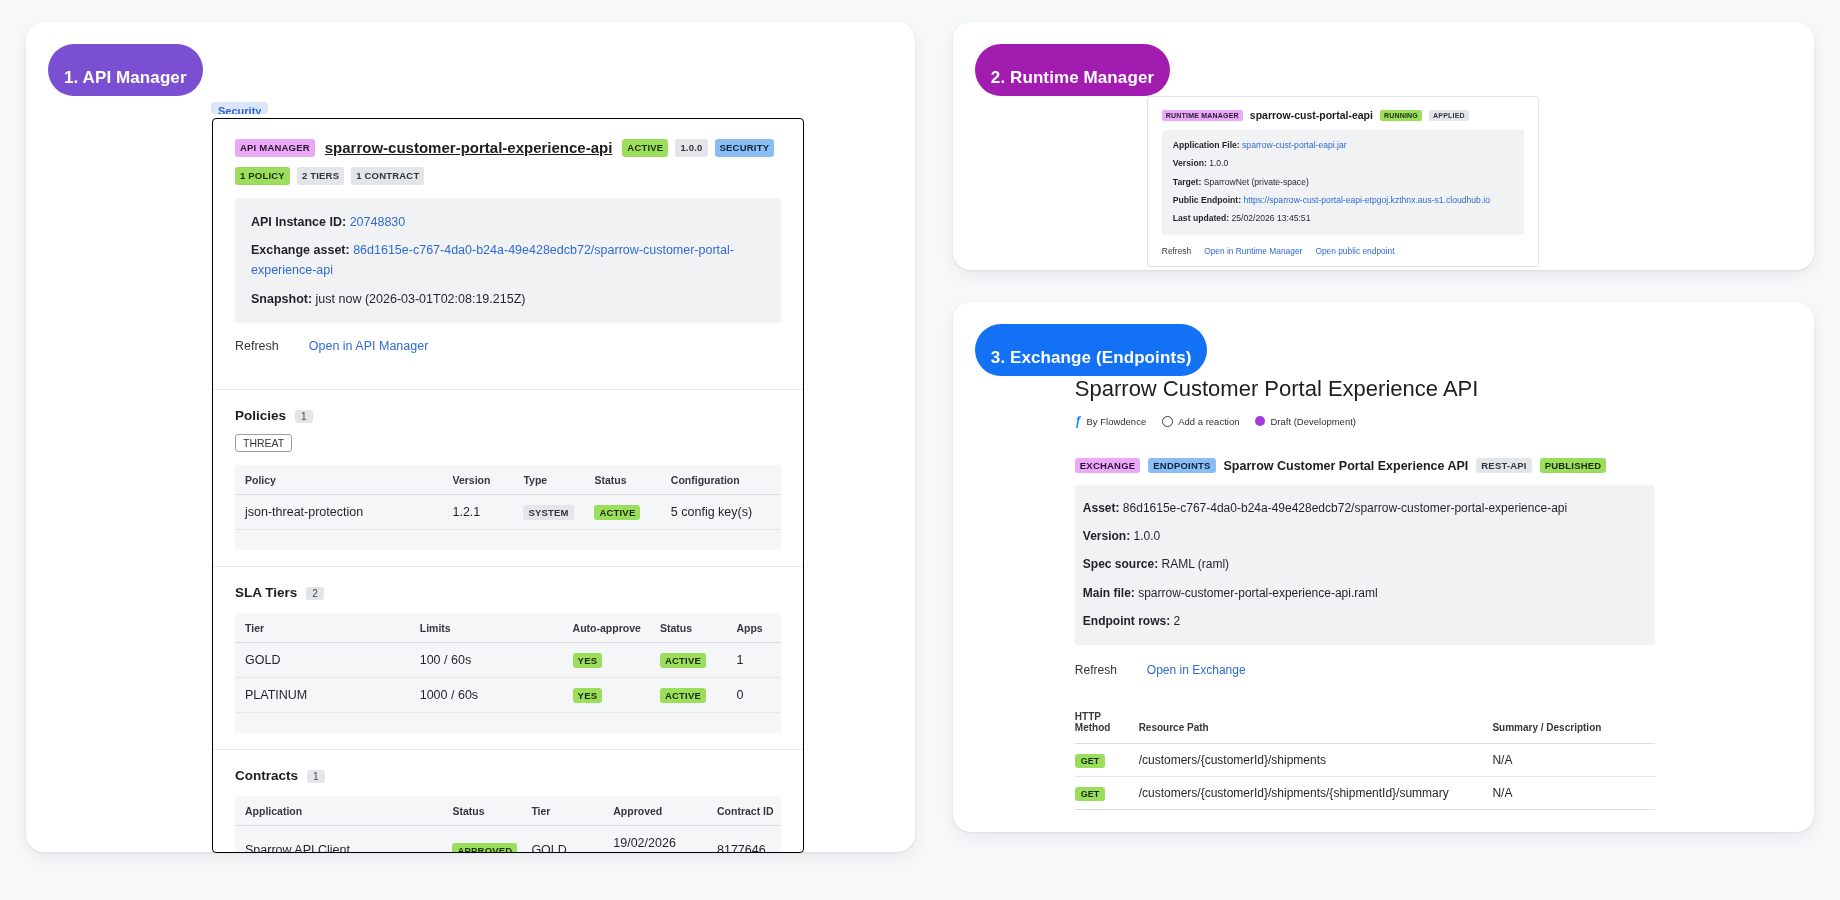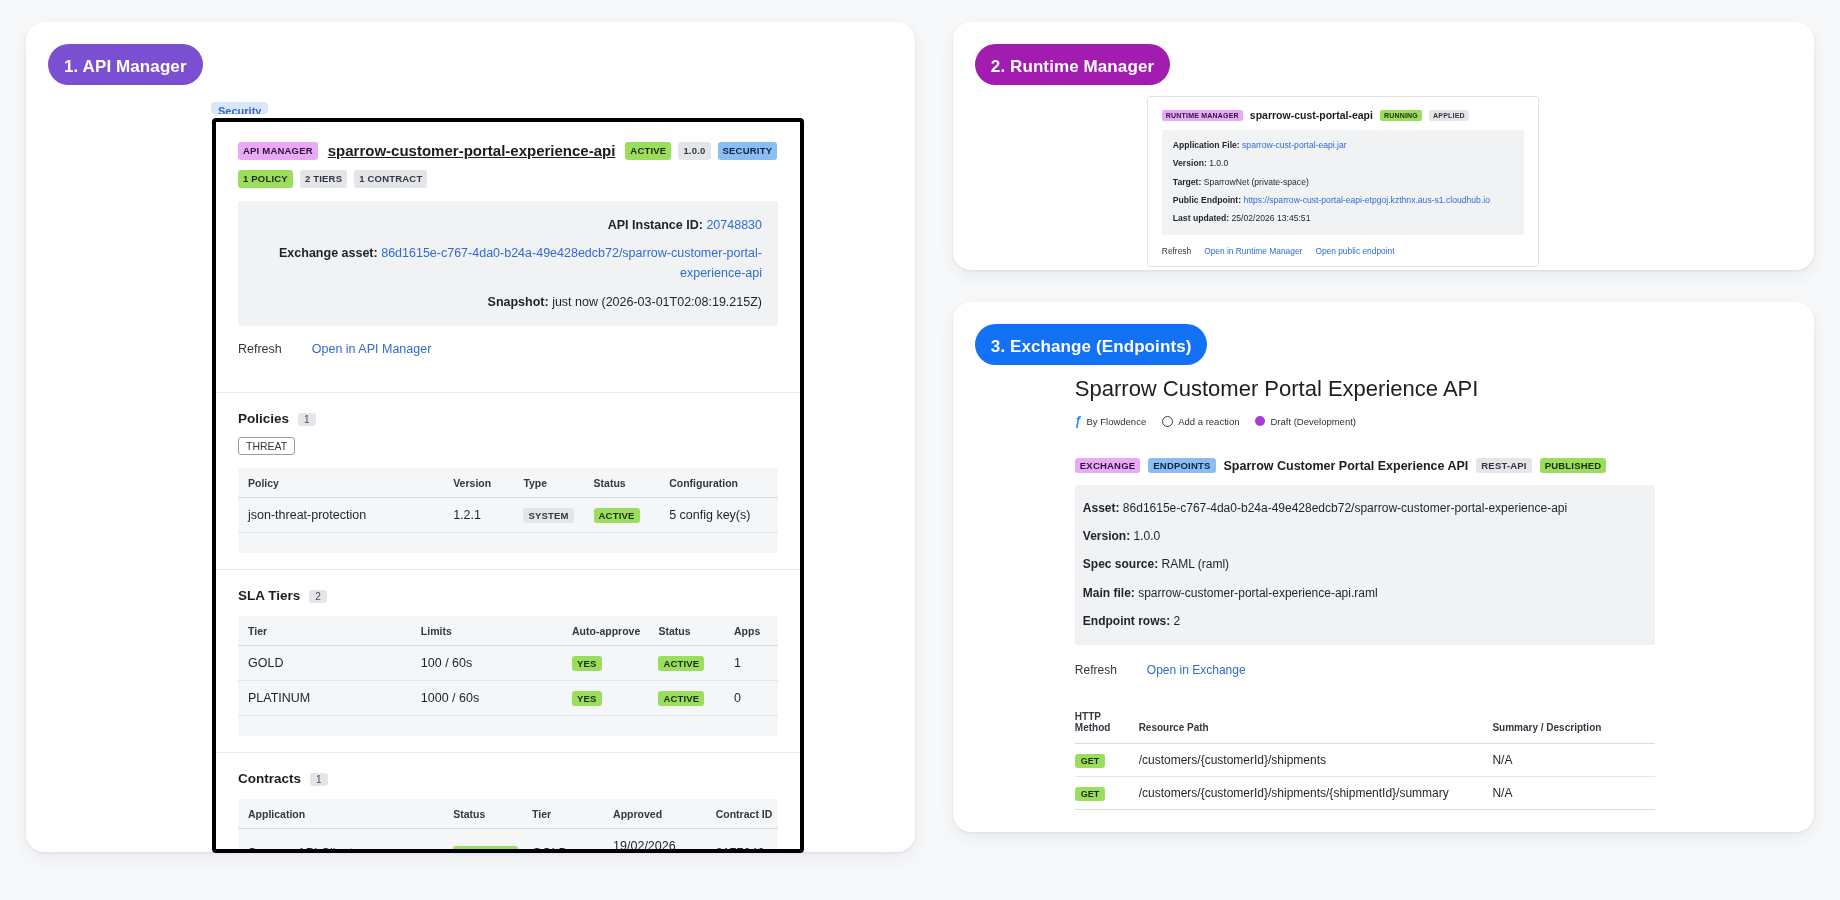--- a/index.html
+++ b/index.html
@@ -14,53 +14,53 @@
   .col-right { width: 872px; display: flex; flex-direction: column; gap: 32px; }
 
   .panel {
     position: relative;
     background: #ffffff;
     border-radius: 18px;
     box-shadow: 0 1px 3px rgba(16,24,40,.08), 0 6px 18px rgba(16,24,40,.06);
   }
   .panel-title {
     position: absolute; top: 22px; left: 22px;
-    padding: 13px 16px 8px; border-radius: 999px;
+    padding: 24px 16px 8px; border-radius: 999px;
     color: #fff; font-size: 17px; font-weight: bold; letter-spacing: .1px;
     white-space: nowrap; z-index: 5;
   }
 
   
   .p1 { height: 830px; }
   .p1-body { padding: 74px 0 0 0; height: 100%; }
   .stub {
     position: absolute; left: 185px; top: 80px;
     font-size: 11px; font-weight: bold; color: #3266cc;
     background: #dbe6fb; padding: 3px 7px; border-radius: 4px;
     overflow: hidden; height: 12px; z-index: 1;
   }
   .card {
     margin: 22px 0 0 186px; width: 592px; height: 735px;
-    border: 4px solid #000000; border-radius: 4px; background: #fff;
+    border: 1px solid #000000; border-radius: 4px; background: #fff;
     overflow: hidden;
   }
   .sec { padding: 18px 22px 0; }
   .sec + .sec { border-top: 1px solid #e6e8ec; margin-top: 16px; }
 
   .hdrline { display: flex; align-items: center; flex-wrap: wrap; gap: 7px; line-height: 1.5; }
   .res-name { font-size: 15px; font-weight: bold; color: #1b1d21; margin: 0 3px; text-decoration: underline; }
 
   .badge { font-size: 9.5px; font-weight: bold; letter-spacing: .2px; padding: 2px 5px; border-radius: 3px; white-space: nowrap; }
   .b-purple { background: #e9a9f7; color: #2b1435; }
   .b-green  { background: #9ade5b; color: #1c2b0c; }
   .b-grey   { background: #e3e5e9; color: #32363d; }
   .b-blue   { background: #8bbdf5; color: #10243a; }
   .b-plain  { background: #e3e5e9; color: #32363d; font-weight: bold; }
 
-  .infobox { background: #f1f2f4; border-radius: 3px; padding: 14px 16px; margin-top: 13px; text-align: right; }
+  .infobox { background: #f1f2f4; border-radius: 3px; padding: 14px 16px; margin-top: 13px; }
   .infobox .row { font-size: 12.5px; color: #1f2227; line-height: 1.62; margin-bottom: 8px; word-break: break-word; }
   .infobox .row:last-child { margin-bottom: 0; }
   .infobox b { font-weight: bold; }
   .lnk { color: #2f6bd4; text-decoration: none; }
 
   .actions { display: flex; align-items: center; gap: 30px; padding: 16px 0 18px; font-size: 12.5px; }
   .actions .plain { color: #32363d; }
 
   .sec-title { display: flex; align-items: flex-end; gap: 9px; font-size: 13.5px; font-weight: bold; color: #1b1d21; }
   .count { background: #e3e5e9; color: #444a52; font-size: 10px; padding: 1px 6px; border-radius: 3px; font-weight: normal; }

